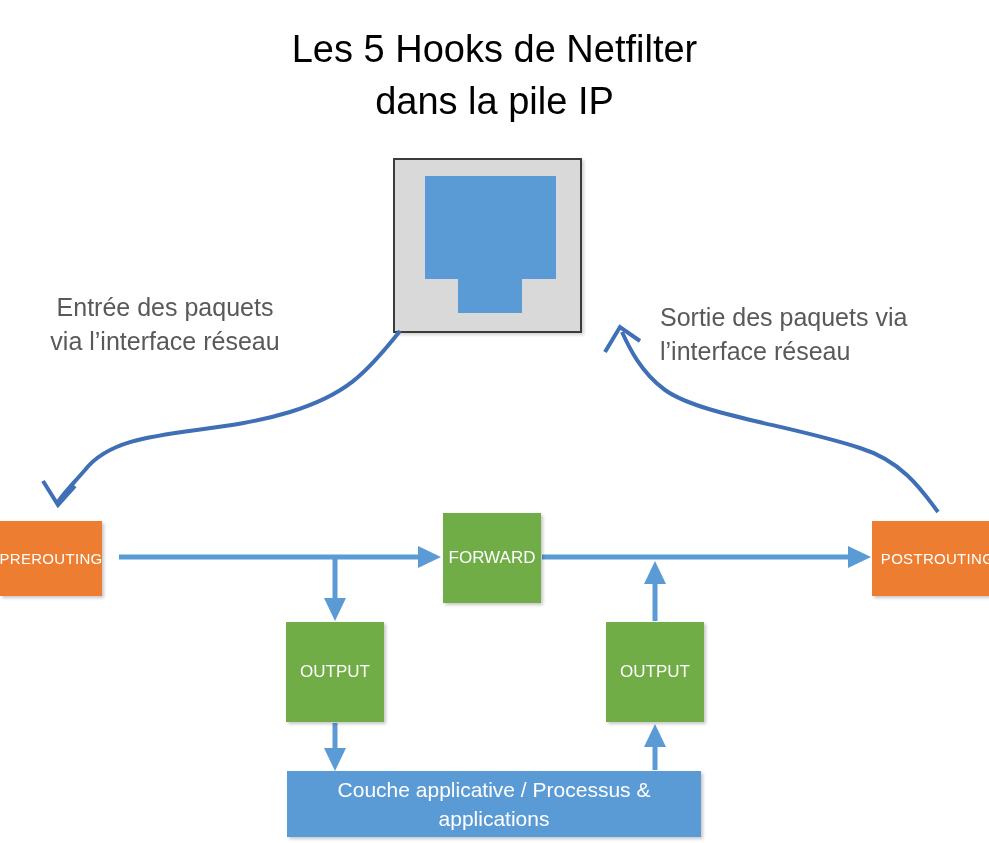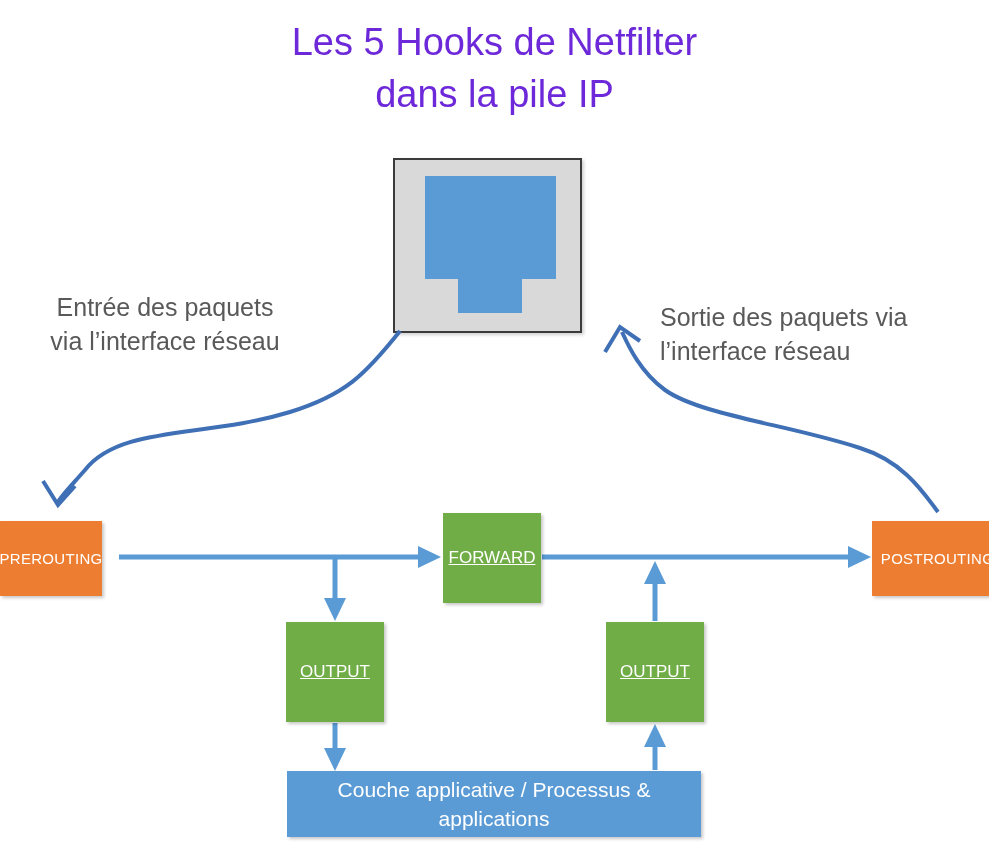--- a/index.html
+++ b/index.html
@@ -13,24 +13,24 @@
     height: 843px;
     background: #FFFFFF;
     overflow: hidden;
     font-family: "Liberation Sans", sans-serif;
   }
 
   
   #title {
     position: absolute;
     left: 0;
-    top: 16px;
+    top: 23px;
     width: 989px;
     text-align: center;
-    color: #6d28d9;
+    color: #000000;
     font-size: 38px;
     line-height: 52px;
     font-weight: 400;
     letter-spacing: 0px;
     white-space: pre-line;
   }
 
   
   #nic-icon {
     position: absolute;
@@ -77,21 +77,21 @@
     position: absolute;
     box-sizing: border-box;
     display: flex;
     align-items: center;
     justify-content: center;
     color: #FFFFFF;
     text-align: center;
     box-shadow: 2px 2px 3px rgba(0,0,0,0.22);
   }
   .box-orange { background: #ED7D31; }
-  .box-green  { background: #70AD47; text-decoration: underline; }
+  .box-green  { background: #70AD47; }
   .box-blue   { background: #5B9BD5; }
 
   #box-prerouting {
     left: 0px; top: 521px; width: 102px; height: 75px;
     font-size: 15px; letter-spacing: .3px;
   }
   #box-postrouting {
     left: 872px; top: 521px; width: 131px; height: 75px;
     font-size: 15px; letter-spacing: .3px;
   }

